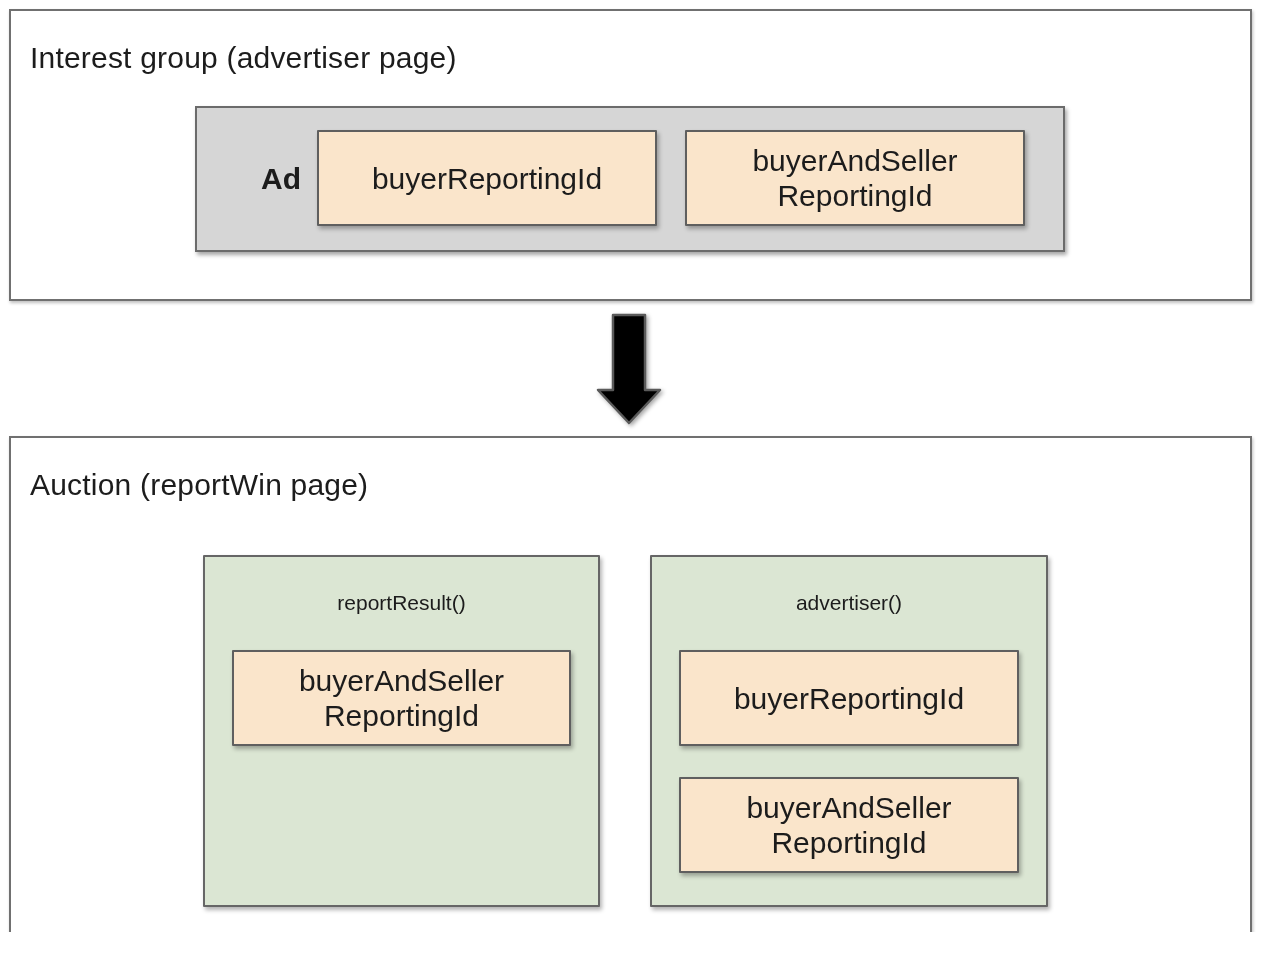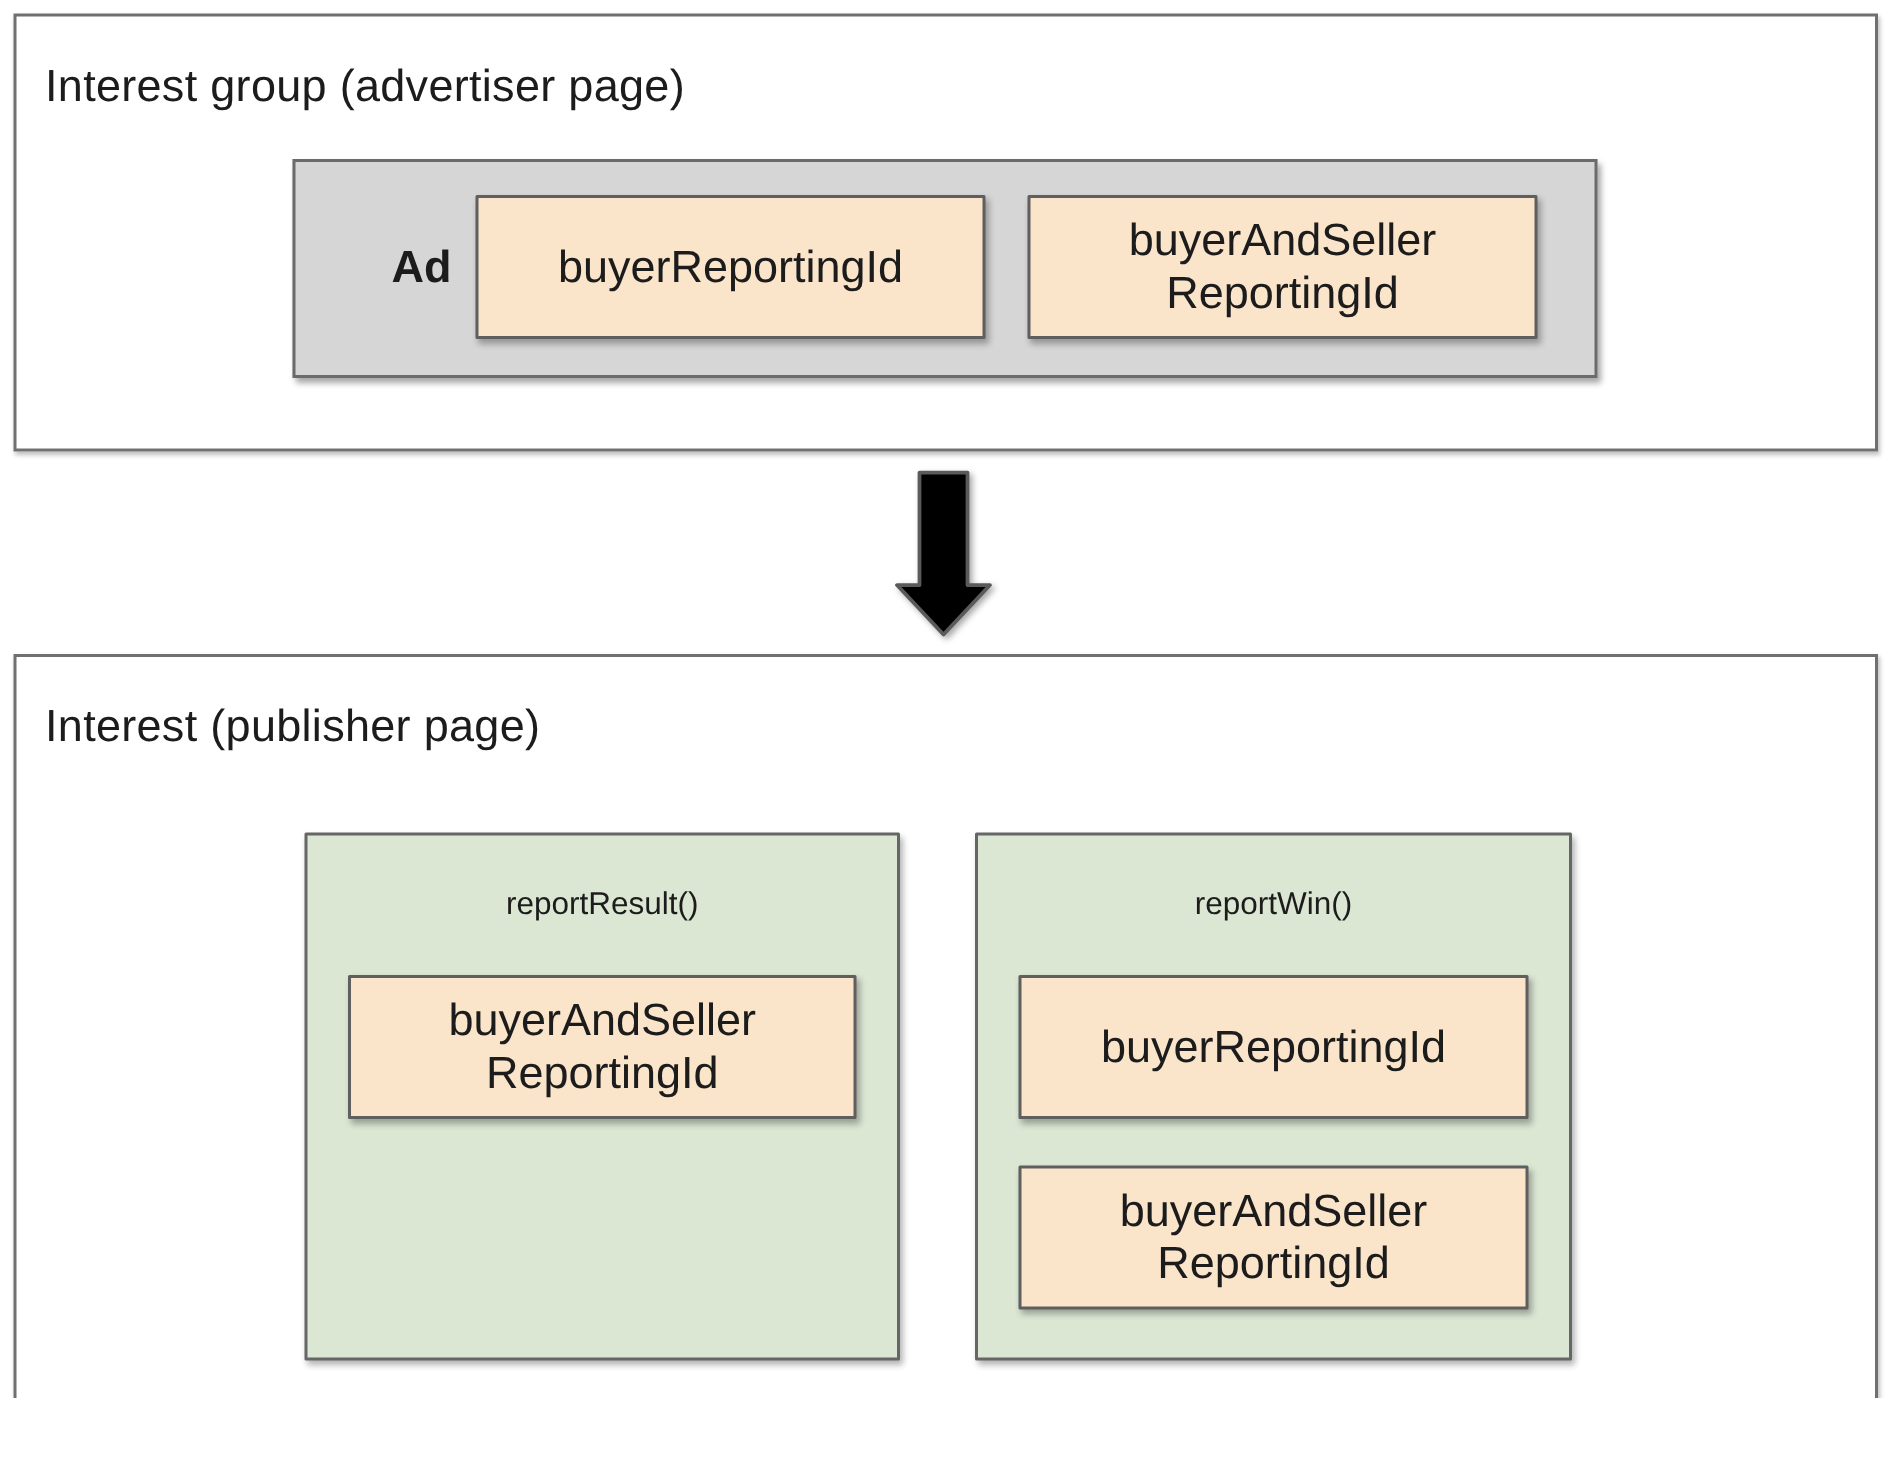--- a/index.html
+++ b/index.html
@@ -111,28 +111,28 @@
 
   <div class="field" id="field-ad-buyer">buyerReportingId</div>
   <div class="field" id="field-ad-buyer-and-seller">buyerAndSeller
 ReportingId</div>
 
   <svg class="arrow" width="70" height="114" viewBox="0 0 70 114">
     <polygon points="19,3 51,3 51,78 66,78 35,111 4,78 19,78" fill="#000000" stroke="#5a5a5a" stroke-width="2.5" stroke-linejoin="round"></polygon>
   </svg>
 
   <section class="panel" id="panel-auction"></section>
-  <div class="panel-title" id="title-auction">Interest (publisher page)</div>
+  <div class="panel-title" id="title-auction">Auction (reportWin page)</div>
 
   <div class="func-box" id="func-report-result">
     <div class="func-title">reportResult()</div>
   </div>
   <div class="field" id="field-result-buyer-and-seller">buyerAndSeller
 ReportingId</div>
 
   <div class="func-box" id="func-report-win">
-    <div class="func-title">reportWin()</div>
+    <div class="func-title">advertiser()</div>
   </div>
   <div class="field" id="field-win-buyer">buyerReportingId</div>
   <div class="field" id="field-win-buyer-and-seller">buyerAndSeller
 ReportingId</div>
 
 </div>
 
 </body></html>

